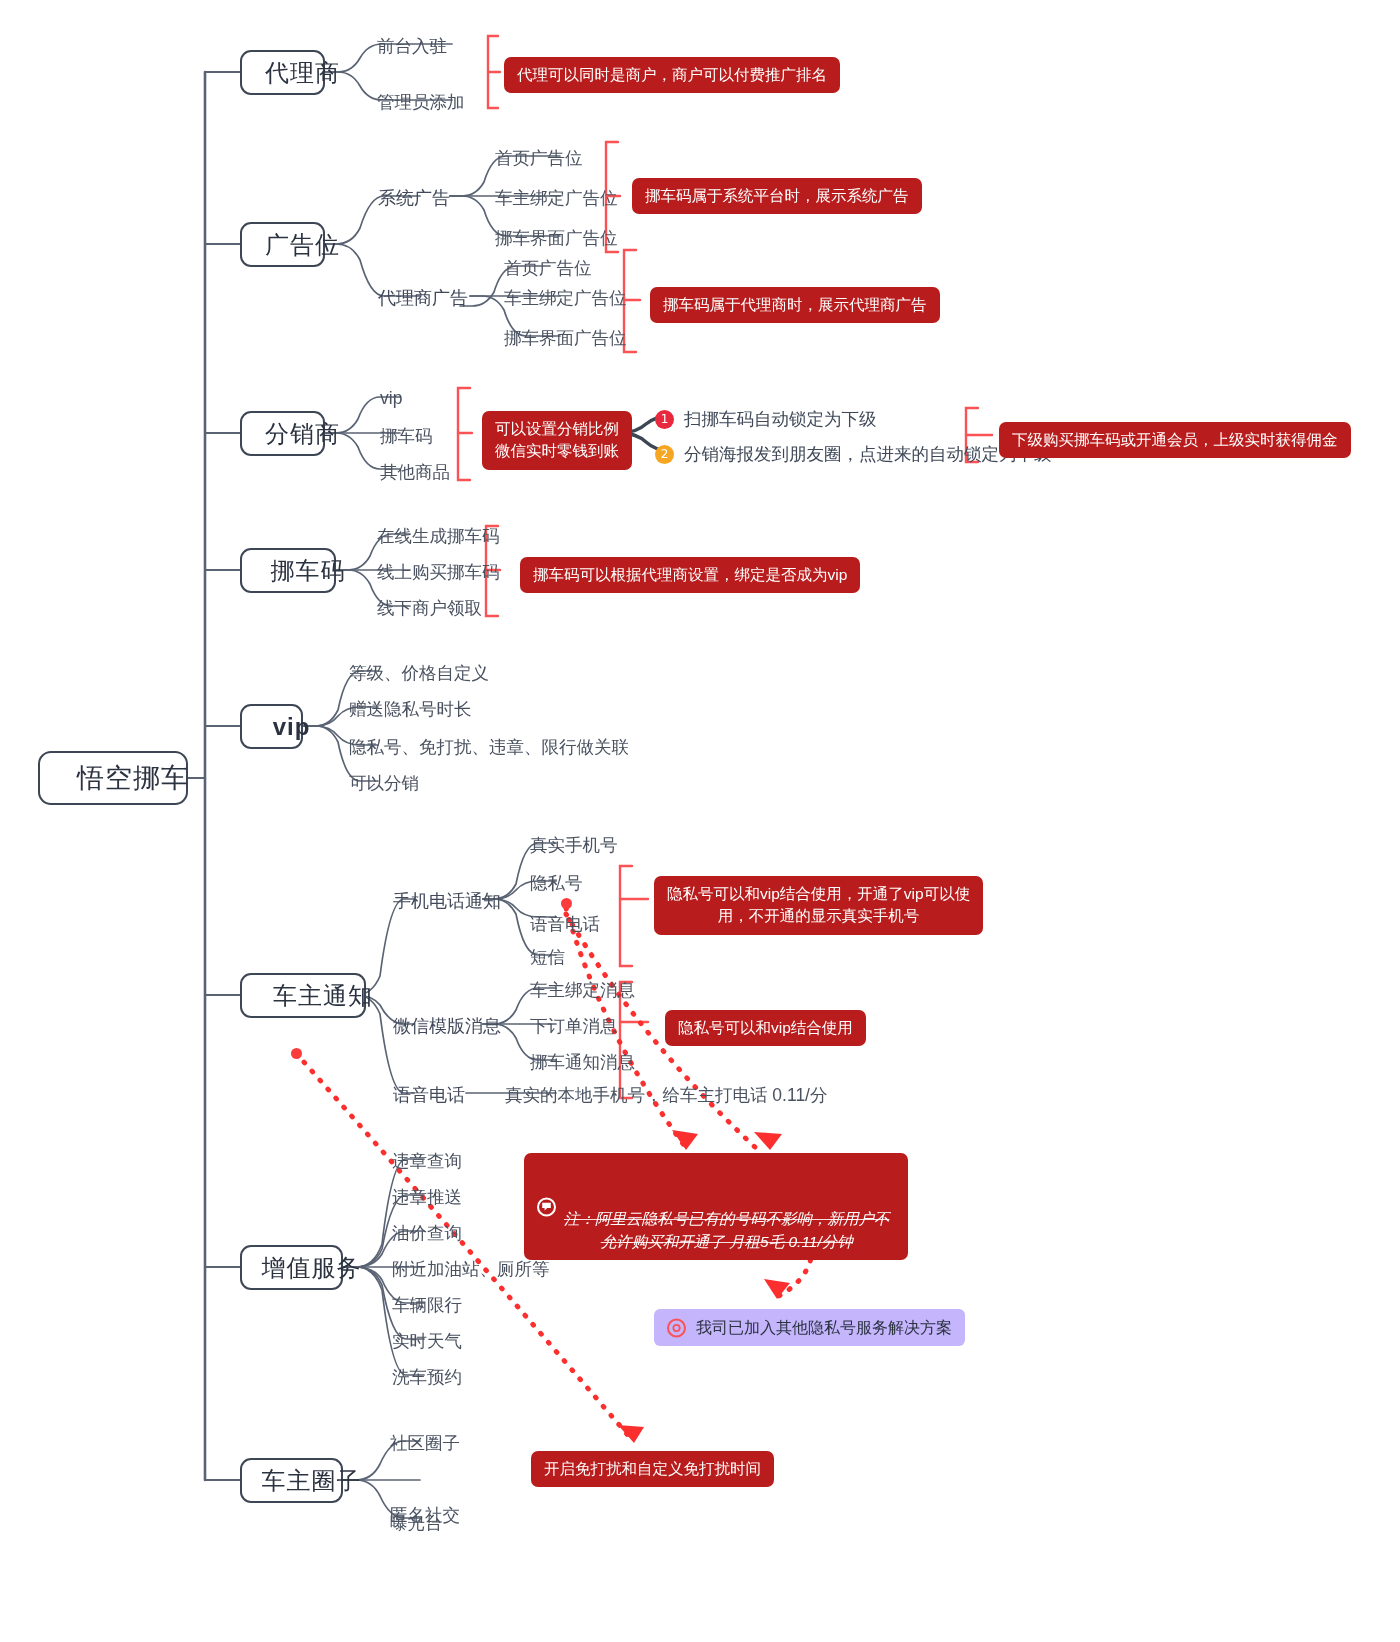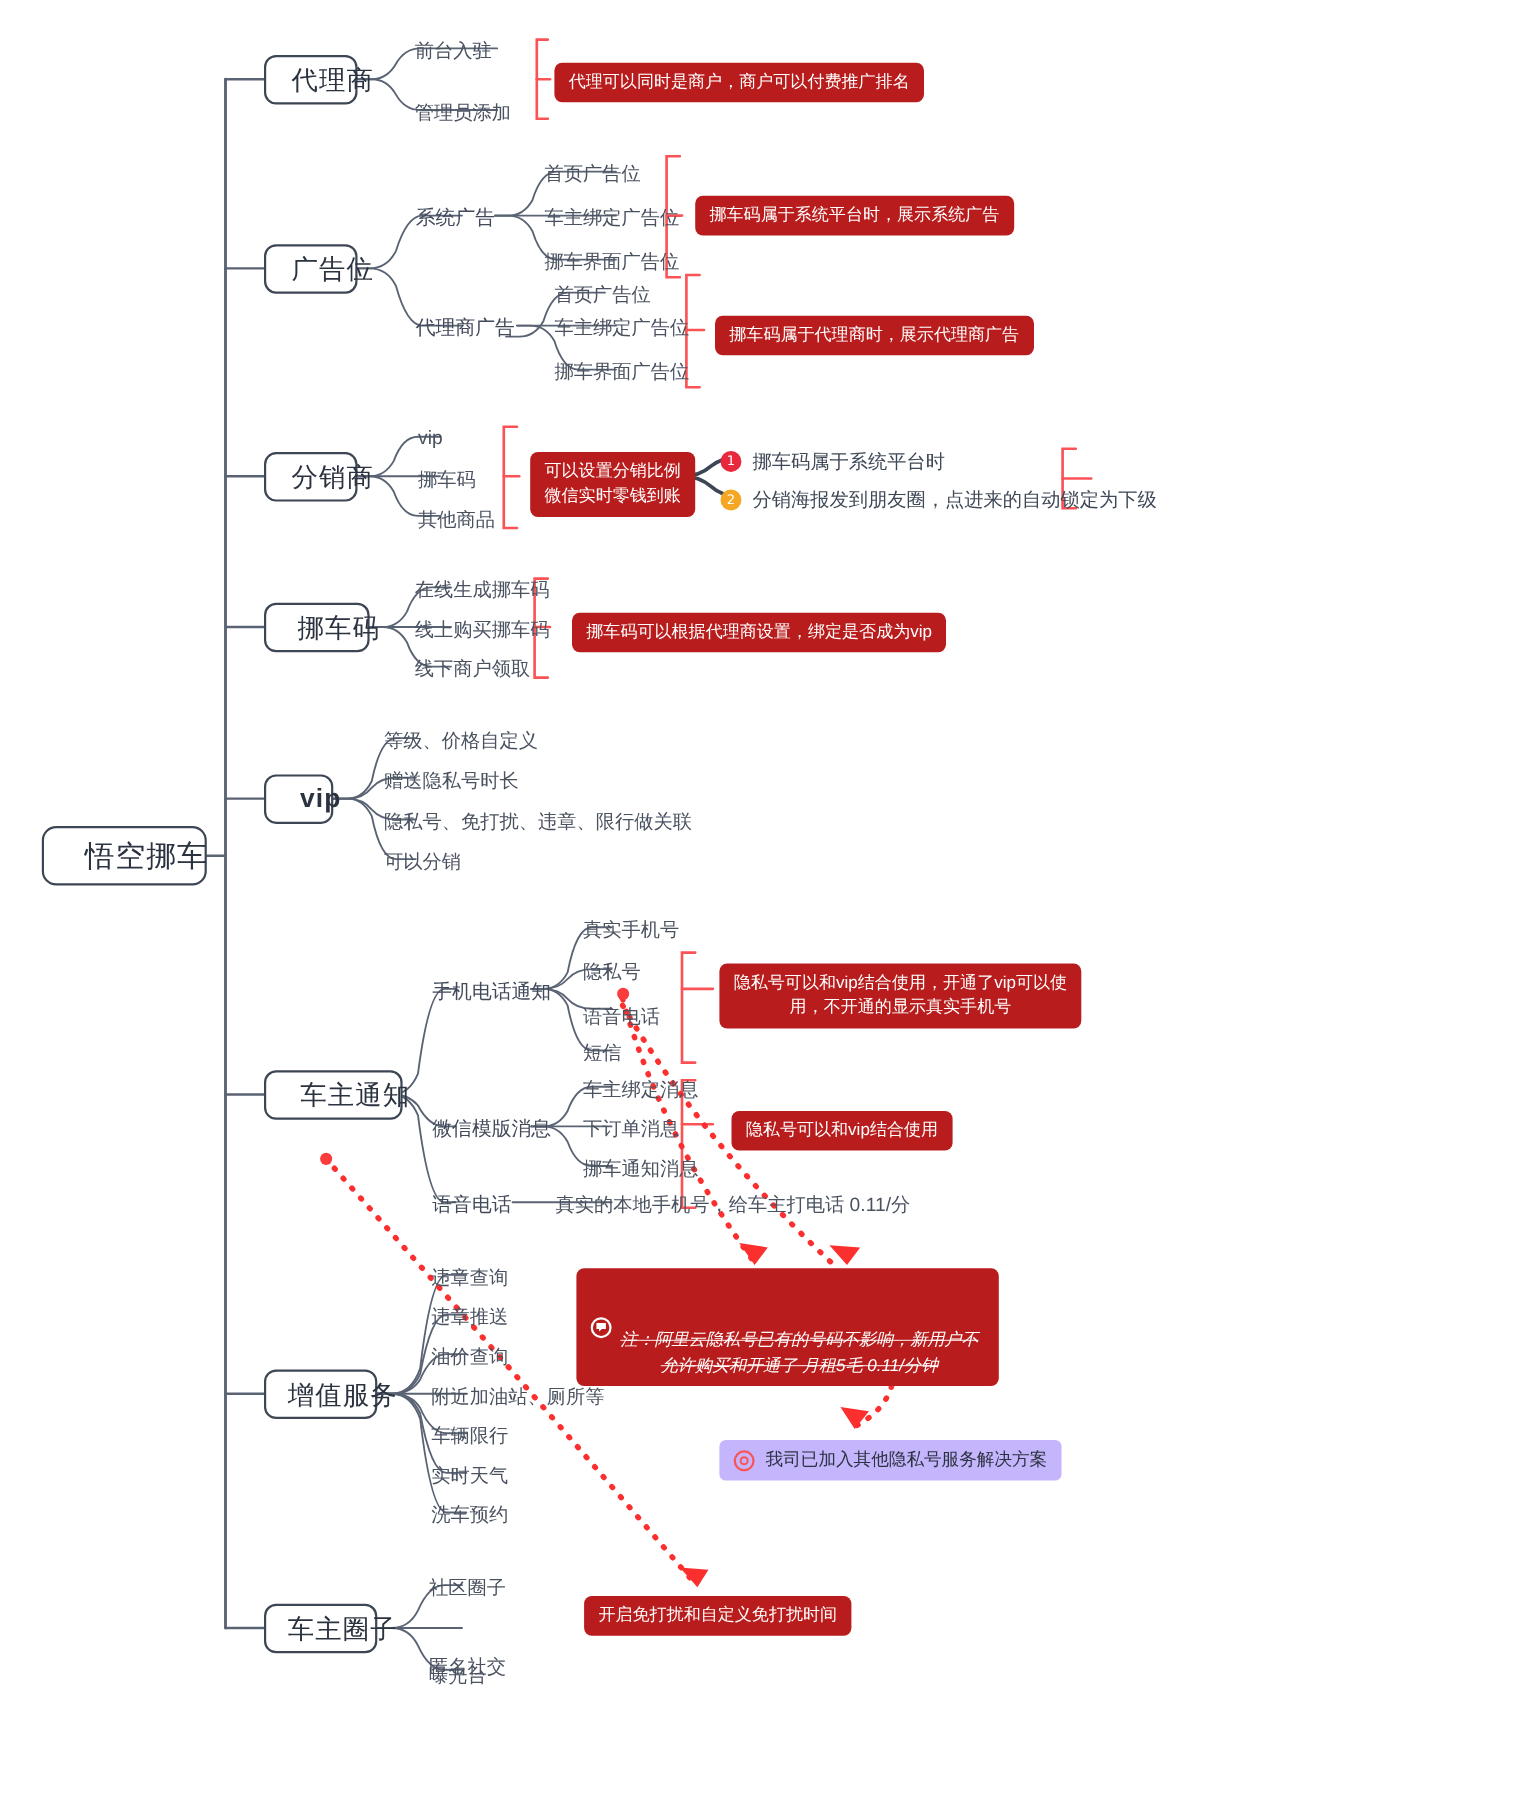--- a/index.html
+++ b/index.html
@@ -283,26 +283,27 @@
     <span>分销商</span>
   </div>
   <div class="leaf" style="left:380px; top:388px;">vip</div>
   <div class="leaf" style="left:380px; top:424px;">挪车码</div>
   <div class="leaf" style="left:380px; top:460px;">其他商品</div>
   <div class="pill two-line" style="left:482px; top:411px; text-align:center;">可以设置分销比例
 微信实时零钱到账</div>
 
   <div class="num-item" style="left:655px; top:407px;">
     <span class="num-badge n1">1</span>
-    <span>挪车码属于系统平台时</span>
+    <span>扫挪车码自动锁定为下级</span>
   </div>
   <div class="num-item" style="left:655px; top:442px;">
     <span class="num-badge n2">2</span>
     <span>分销海报发到朋友圈，点进来的自动锁定为下级</span>
   </div>
+  <div class="pill" style="left:999px; top:422px;">下级购买挪车码或开通会员，上级实时获得佣金</div>
 
   <div class="node-box" style="left:240px; top:548px; width:96px; height:45px;">
     <span>挪车码</span>
   </div>
   <div class="leaf" style="left:377px; top:524px;">在线生成挪车码</div>
   <div class="leaf" style="left:377px; top:560px;">线上购买挪车码</div>
   <div class="leaf" style="left:377px; top:596px;">线下商户领取</div>
   <div class="pill" style="left:520px; top:557px;">挪车码可以根据代理商设置，绑定是否成为vip</div>
 
   <div class="node-box vipbox" style="left:240px; top:704px; width:63px; height:45px;">

